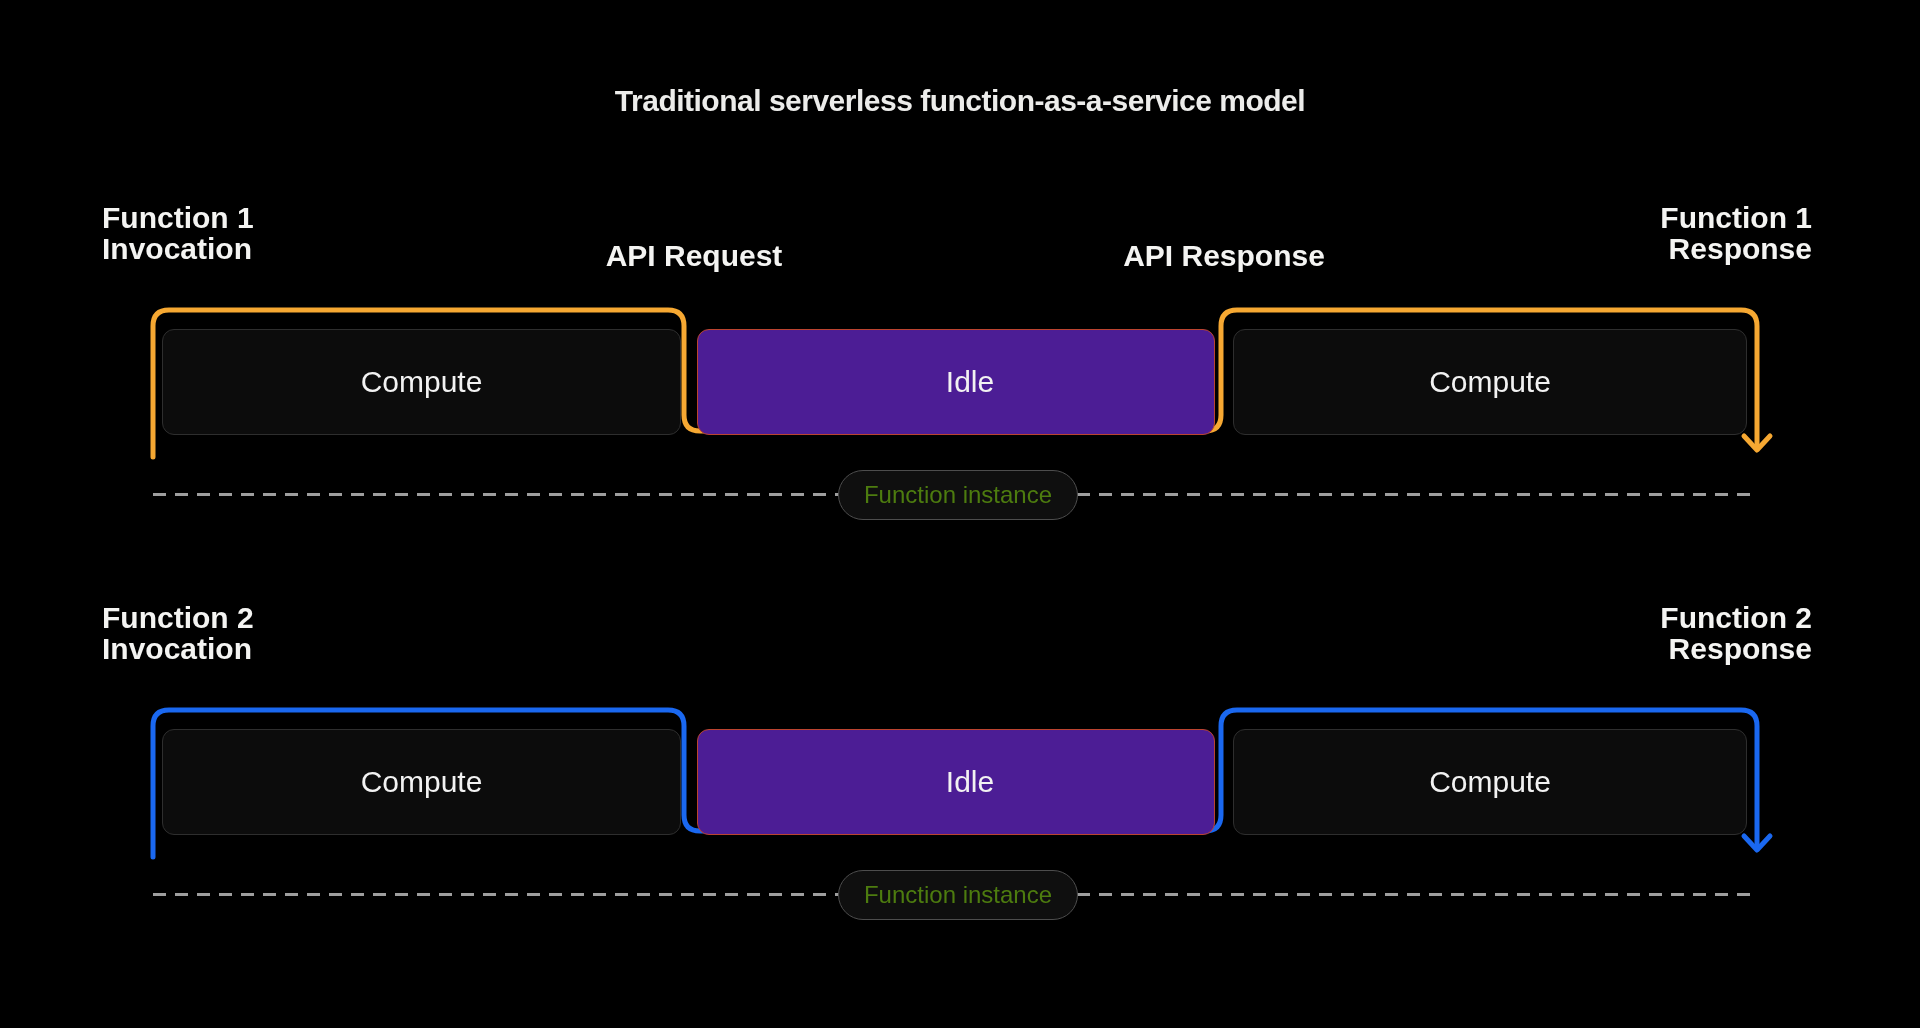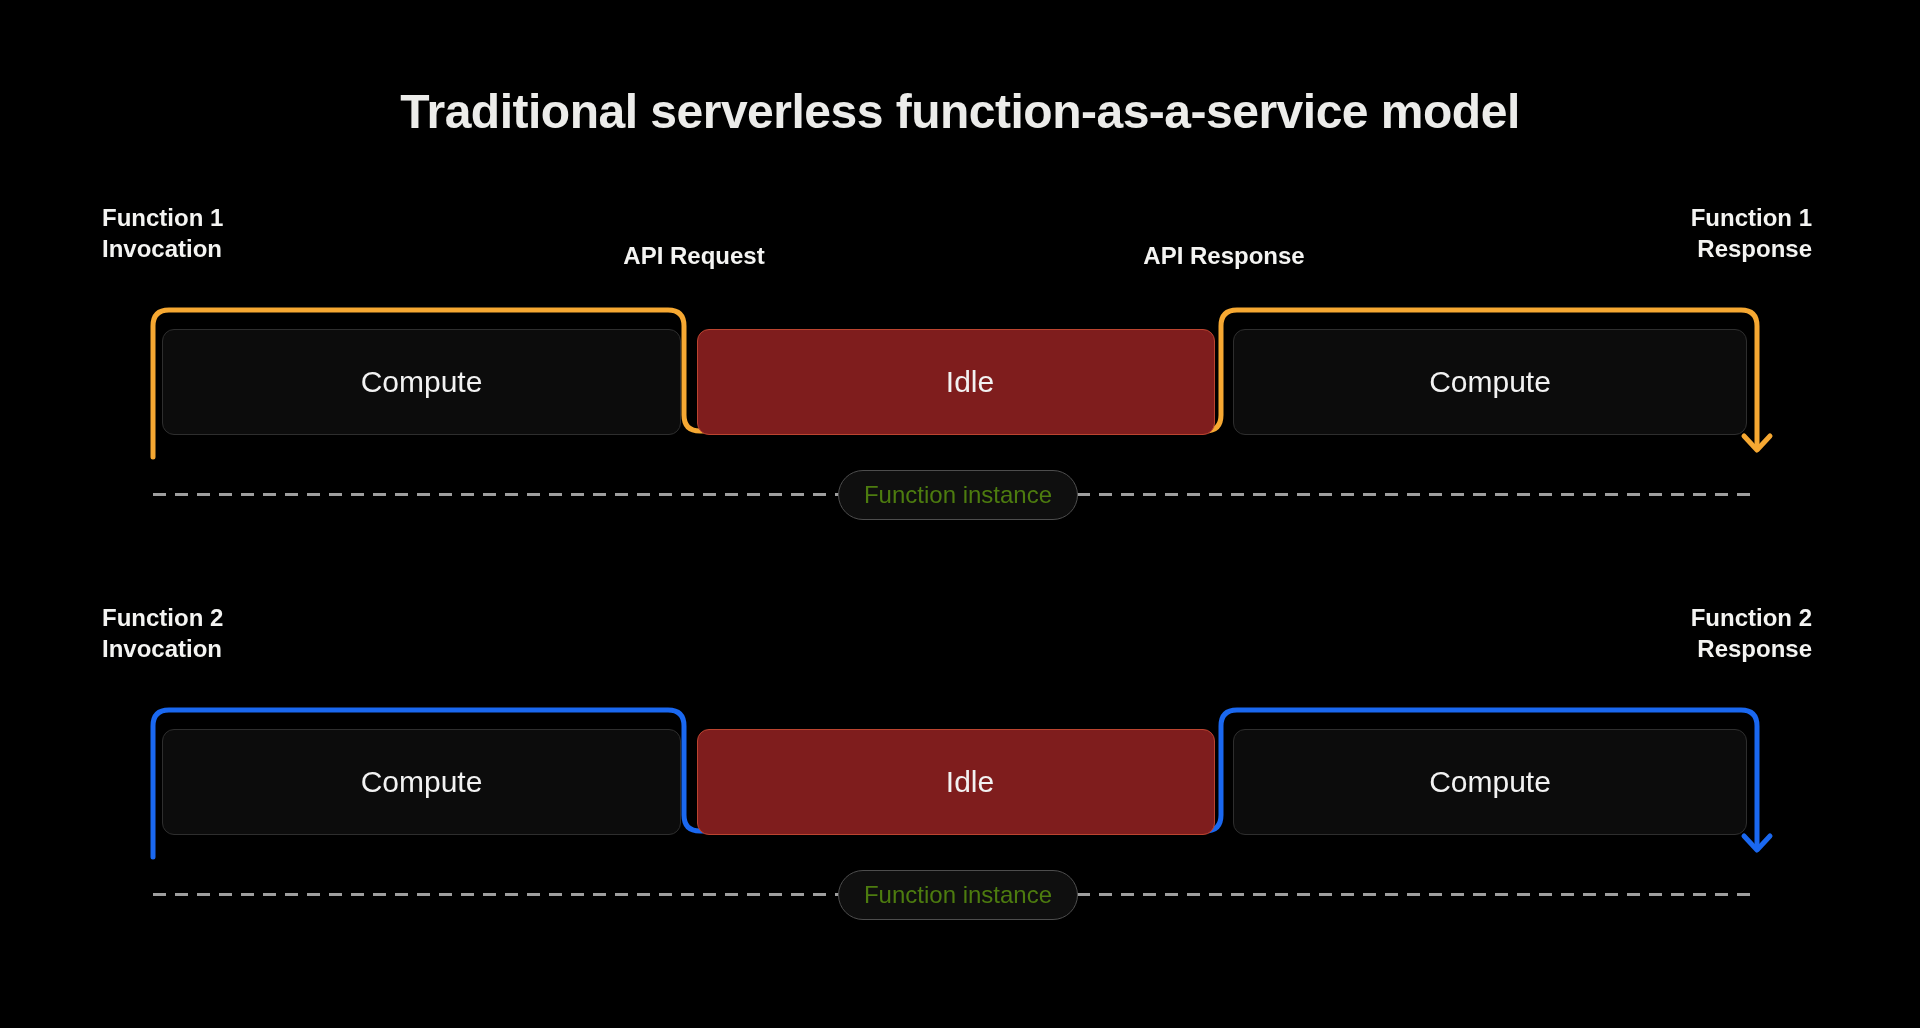--- a/index.html
+++ b/index.html
@@ -3,43 +3,43 @@
 <meta charset="utf-8">
 <style>
   * { margin: 0; padding: 0; box-sizing: border-box; }
   html, body { width: 1920px; height: 1028px; background: #000; overflow: hidden; }
   body { font-family: "Liberation Sans", "DejaVu Sans", sans-serif; position: relative; }
 
   .canvas { position: absolute; inset: 0; width: 1920px; height: 1028px; background: #000; }
 
   .title {
     position: absolute; top: 84px; left: 0; width: 1920px;
-    text-align: center; color: #ECECEA; font-size: 48px; font-weight: 700;
+    text-align: center; color: #ECECEA; font-size: 30px; font-weight: 700;
     letter-spacing: -0.5px;
   }
 
   .row { position: absolute; left: 0; width: 1920px; height: 480px; }
   .row-1 { top: 0; }
   .row-2 { top: 400px; }
 
-  .label { position: absolute; color: #F4F4F2; font-size: 24px; font-weight: 700; line-height: 31px; }
+  .label { position: absolute; color: #F4F4F2; font-size: 30px; font-weight: 700; line-height: 31px; }
   .label-invocation { left: 102px; top: 202px; text-align: left; }
   .label-response   { left: 1512px; top: 202px; width: 300px; text-align: right; }
   .label-api-request  { left: 544px;  top: 240px; width: 300px; text-align: center; }
   .label-api-response { left: 1074px; top: 240px; width: 300px; text-align: center; }
 
   .flow-svg { position: absolute; left: 0; top: 0; width: 1920px; height: 480px; pointer-events: none; }
 
   .block {
     position: absolute; top: 329px; height: 106px;
     border-radius: 12px; display: flex; align-items: center; justify-content: center;
     color: #F2F2F2; font-size: 30px; font-weight: 400;
   }
   .block-compute { background: #0C0C0C; border: 1.5px solid #2E2E2E; }
-  .block-idle    { background: #7f1d1d; border: 1.5px solid #BB4430; padding-left: 28px; }
+  .block-idle    { background: #4c1d95; border: 1.5px solid #BB4430; padding-left: 28px; }
   .block-compute-1 { left: 162px;  width: 519px; }
   .block-idle-mid  { left: 697px;  width: 518px; }
   .block-compute-2 { left: 1233px; width: 514px; }
 
   .instance-line {
     position: absolute; left: 153px; top: 493px; width: 1604px; height: 3px;
     background: repeating-linear-gradient(90deg, #9E9E9E 0 13px, transparent 13px 22px);
   }
   .instance-pill {
     position: absolute; left: 838px; top: 470px; width: 240px; height: 50px;

